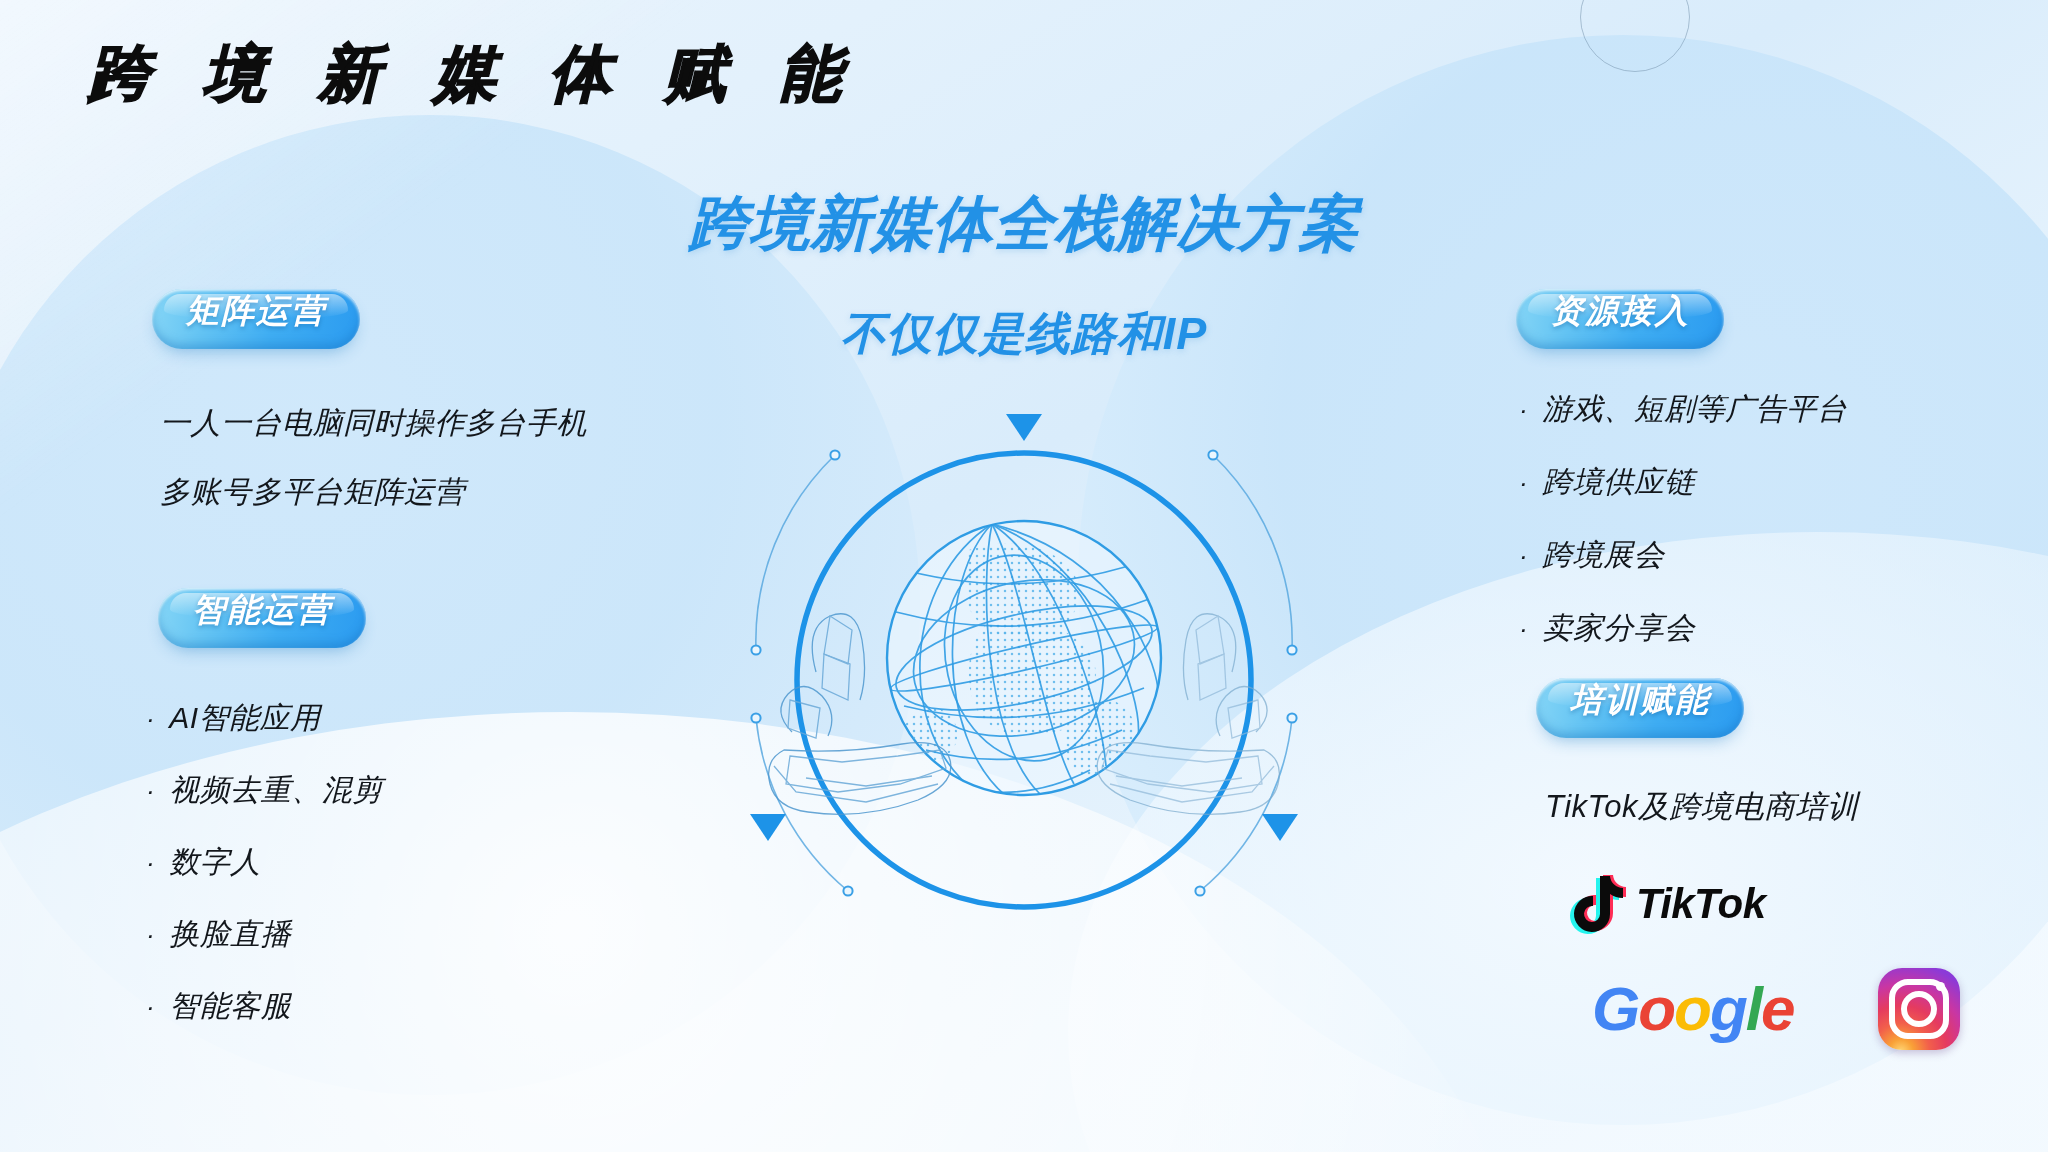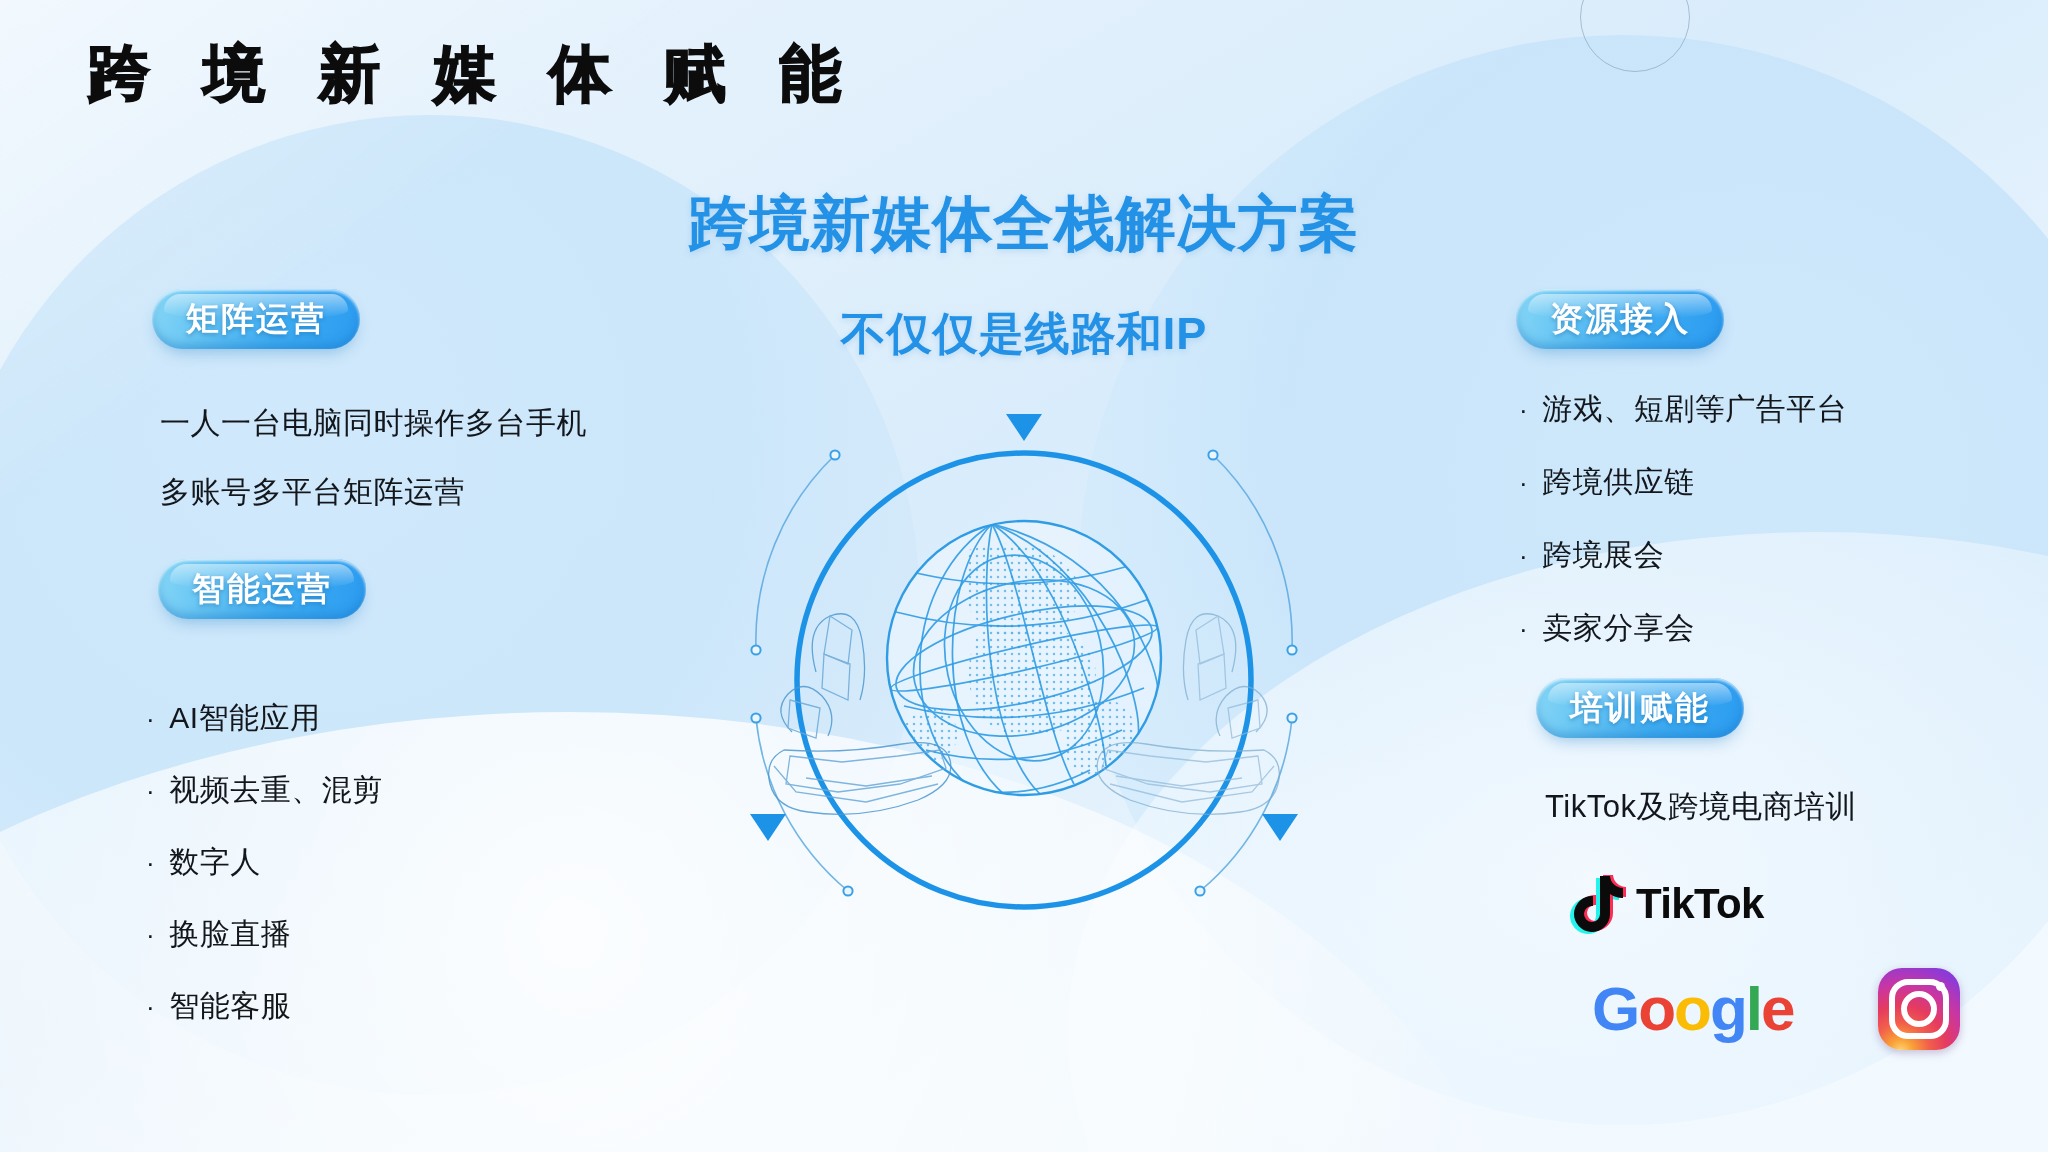--- a/index.html
+++ b/index.html
@@ -1,19 +1,20 @@
 <!DOCTYPE html>
 <html><head>
 <meta charset="utf-8">
 <style>
   html,body{margin:0;padding:0;background:#0a0a0a;}
   body{font-family:"Liberation Sans","DejaVu Sans",sans-serif;}
   #slide{
     position:relative;width:2048px;height:1152px;overflow:hidden;
     background:linear-gradient(150deg,#eaf4fd 0%,#e3f1fc 22%,#d9ecfb 45%,#e8f4fd 70%,#f2f9fe 100%);
+    font-style:italic;
   }
   
   .bg-layer{position:absolute;inset:0;overflow:hidden;}
   .blob{position:absolute;border-radius:50%;}
   .blob-left{
     left:-60px;top:115px;width:980px;height:980px;
     background:radial-gradient(circle at 38% 32%, #cfe8fb 0%, #cbe6fa 45%, #d4eafb 70%, rgba(214,235,252,0) 100%);
     opacity:.95;
   }
   .blob-right{
@@ -50,21 +51,21 @@
   .center-head{
     position:absolute;left:0;right:0;text-align:center;
     color:#2291e6;font-weight:800;white-space:nowrap;
   }
   .center-head.h1{top:184px;font-size:60px;letter-spacing:1px;
     text-shadow:0 2px 6px rgba(90,160,220,.28);}
   .center-head.h2{top:304px;font-size:45px;letter-spacing:1px;
     text-shadow:0 2px 6px rgba(90,160,220,.28);}
   
   .pill{
-    position:absolute;display:flex;align-items:center;justify-content:center;
+    position:absolute;display:flex;justify-content:center;
     height:60px;border-radius:34px;
     background:linear-gradient(100deg,#86d6f6 0%,#63c3f3 26%,#3fadf2 58%,#2b9bf0 100%);
     box-shadow:0 8px 16px -6px rgba(40,130,200,.45),
                inset 0 2px 3px rgba(255,255,255,.75),
                inset 0 -5px 9px rgba(20,110,185,.35);
     padding:0 34px;
   }
   .pill::after{
     content:"";position:absolute;left:12px;right:12px;top:5px;height:40%;
     border-radius:30px 30px 50% 50%/30px 30px 60% 60%;
@@ -236,21 +237,21 @@
     </svg>
   </div>
 
   <div class="pill" style="left:152px;top:289px;">
     <span>矩阵运营</span>
   </div>
 
   <div class="body-line" style="left:160px;top:403px;">一人一台电脑同时操作多台手机</div>
   <div class="body-line" style="left:160px;top:472px;">多账号多平台矩阵运营</div>
 
-  <div class="pill" style="left:158px;top:559px;">
+  <div class="pill" style="left:158px;top:588px;">
     <span>智能运营</span>
   </div>
 
   <div class="list" style="left:146px;top:698px;">
     <div class="list-item" style="margin-bottom:31px;">
       <span class="dot">·</span>
       <span>AI智能应用</span>
     </div>
     <div class="list-item" style="margin-bottom:31px;">
       <span class="dot">·</span>

